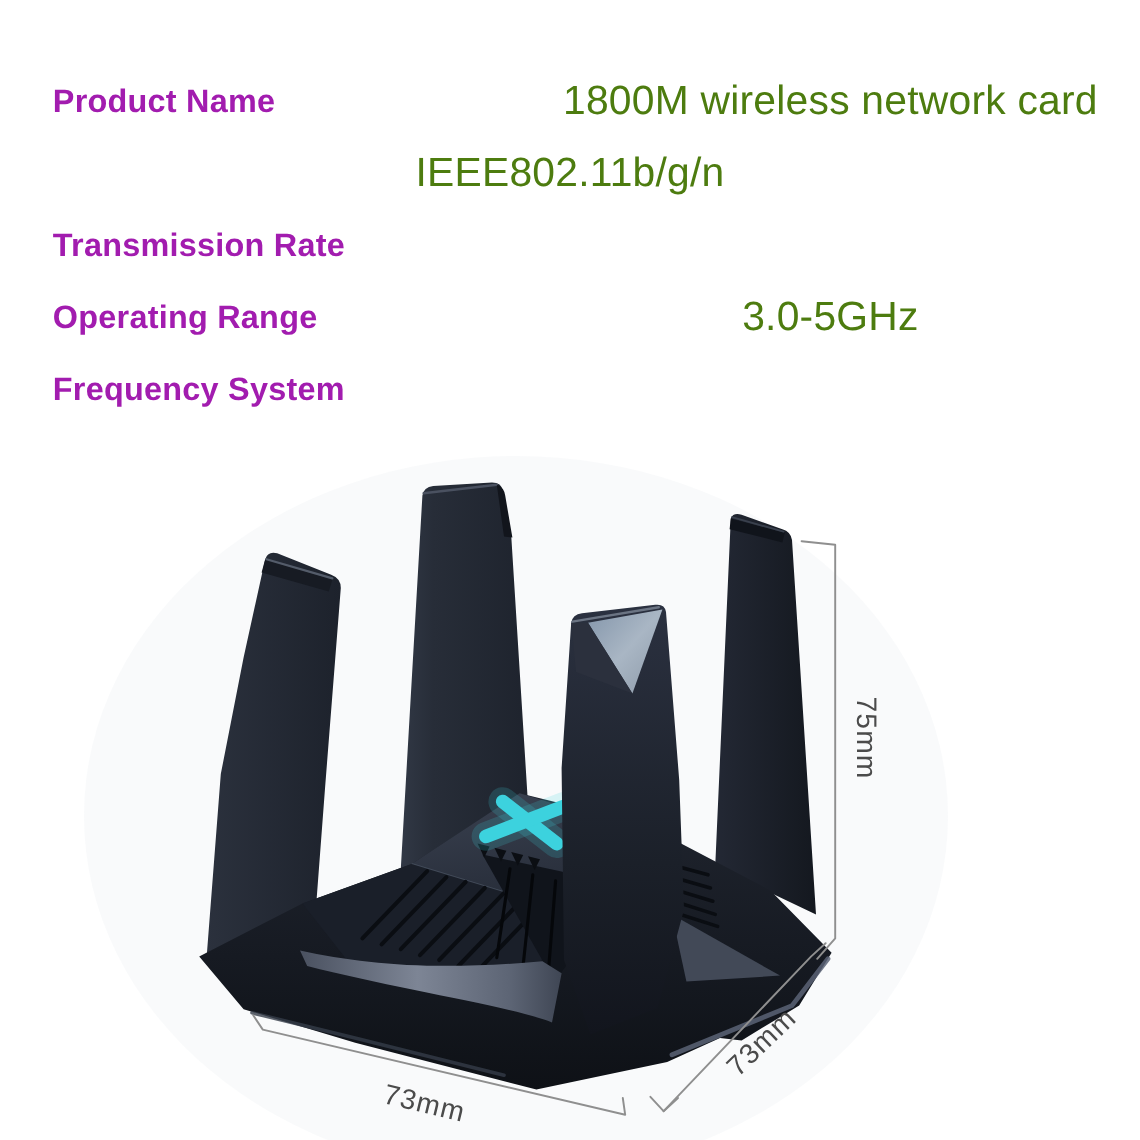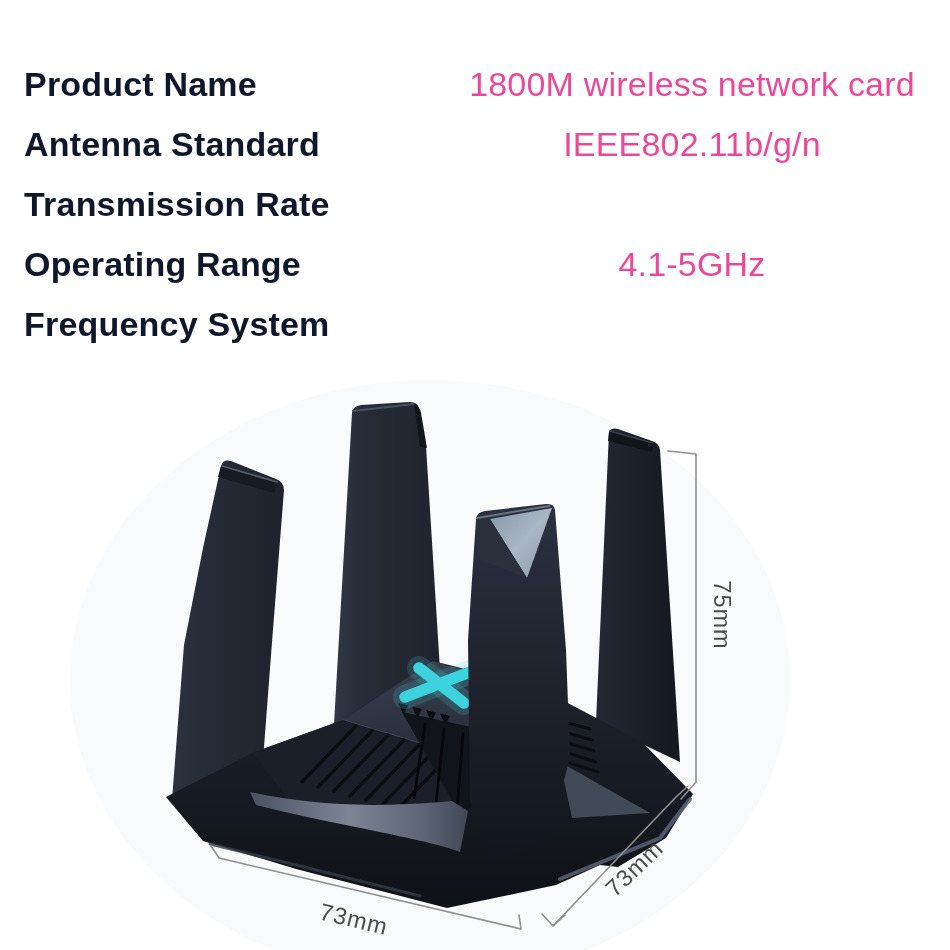--- a/index.html
+++ b/index.html
@@ -4,26 +4,26 @@
 <style>
   html,body{margin:0;padding:0;background:#ffffff;}
   .canvas{
     position:relative;width:950px;height:950px;background:#ffffff;
     overflow:hidden;font-family:"Liberation Sans", sans-serif;
   }
   
   .spec-table{position:absolute;top:54px;left:0;width:950px;}
   .spec-row{display:flex;align-items:center;height:60px;}
   .spec-label{
-    width:434px;box-sizing:border-box;padding-left:24px;
-    font-size:34px;font-weight:bold;color:#0f172a;letter-spacing:.2px;
+    width:434px;box-sizing:border-box;padding-left:44px;
+    font-size:27px;font-weight:bold;color:#a21caf;letter-spacing:.2px;
     white-space:nowrap;
   }
   .spec-value{
-    flex:1;text-align:center;font-size:34px;font-weight:400;color:#ec4899;
+    flex:1;text-align:center;font-size:34px;font-weight:400;color:#4d7c0f;
     letter-spacing:.2px;white-space:nowrap;
   }
   
   .figure{position:absolute;left:0;top:0;width:950px;height:950px;}
   svg{display:block;}
   .dim-text{
     font-family:"Liberation Sans", sans-serif;font-size:23.5px;
     fill:#4b4b4b;letter-spacing:1px;
   }
 </style>
@@ -31,29 +31,28 @@
 <body>
 
 <div class="canvas">
 
   <div class="spec-table">
     <div class="spec-row">
       <div class="spec-label">Product Name</div>
       <div class="spec-value">1800M wireless network card</div>
     </div>
     <div class="spec-row">
-      <div class="spec-label">Antenna Standard</div>
       <div class="spec-value">IEEE802.11b/g/n</div>
     </div>
     <div class="spec-row">
       <div class="spec-label">Transmission Rate</div>
     </div>
     <div class="spec-row">
       <div class="spec-label">Operating Range</div>
-      <div class="spec-value">4.1-5GHz</div>
+      <div class="spec-value">3.0-5GHz</div>
     </div>
     <div class="spec-row">
       <div class="spec-label">Frequency System</div>
     </div>
   </div>
 
   <div class="figure">
   <svg width="950" height="950" viewBox="0 0 950 950">
     <defs>
       <linearGradient id="gAntBack" x1="0" y1="0" x2="1" y2="0">

